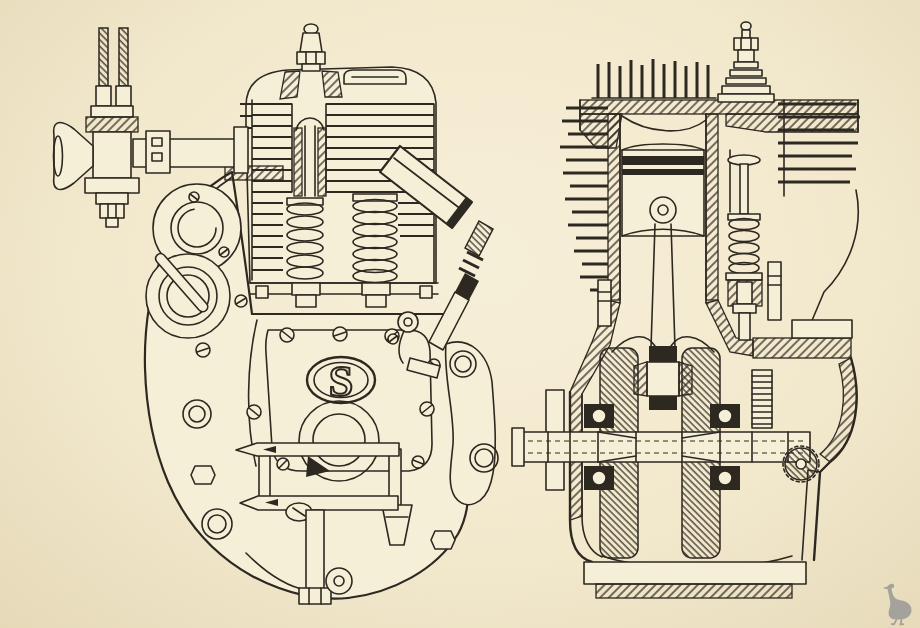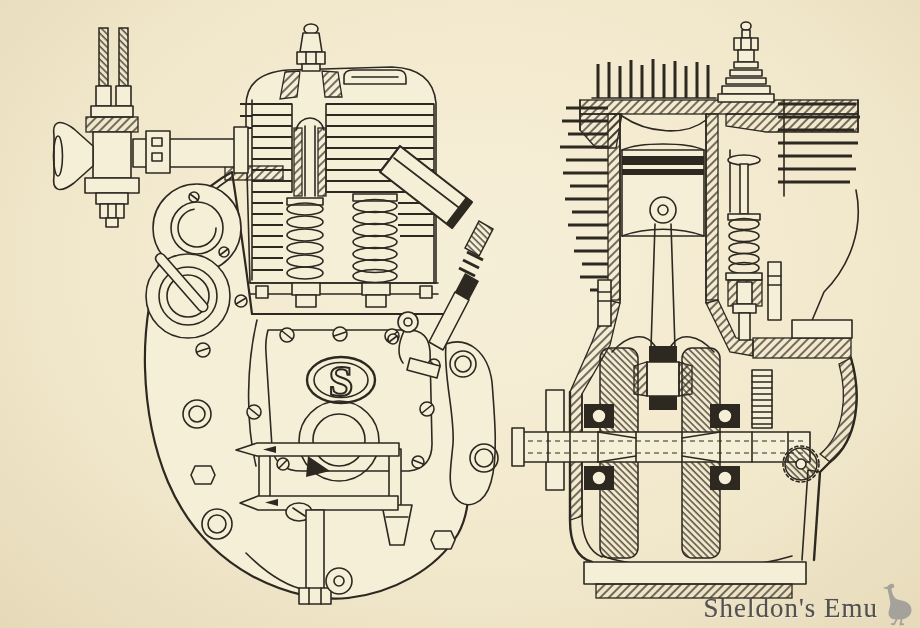--- a/index.html
+++ b/index.html
@@ -353,18 +353,17 @@
       </g>
 
       <rect class="fillp" x="584" y="562" width="222" height="22"></rect>
       <rect class="h1" x="596" y="584" width="196" height="14"></rect>
     </g>
   </g>
 </svg>
 </div>
 
 <div class="watermark">
-  <span class="wm-text">Sheldon's Emu</span>
   <svg class="wm-emu" viewBox="0 0 36 42">
     <path fill="var(--wm-emu)" d="M11.2,1.2 C13.6,0.2 15.4,1.4 15.2,3.2 C15.1,4.4 14.2,5.0 12.9,5.3 L12.5,5.4 C12.8,8.5 13.6,11.5 15.4,14.2 C16.6,15.9 18.9,16.8 21.5,17.2 C28.5,18.3 32.8,22.2 32.5,27.5 C32.2,32.5 27.8,36.2 21.8,36.4 L15.0,36.2 C11.4,35.6 9.2,32.8 9.6,29.2 C10.0,25.8 11.8,23.0 11.2,18.8 C10.7,15.2 9.4,10.4 8.6,6.2 C7.4,5.9 5.6,5.6 4.2,5.0 C5.4,4.2 6.8,3.9 8.3,3.8 C8.9,2.6 9.9,1.7 11.2,1.2 Z"></path>
     <path fill="none" stroke="var(--wm-emu)" stroke-width="1.8" stroke-linecap="round" d="M17.5,36.5 L15.0,41.3 L12.8,41.0 M22.5,36.6 L21.5,41.4 L24.2,41.2"></path>
   </svg>
 </div>
 
 </body></html>

